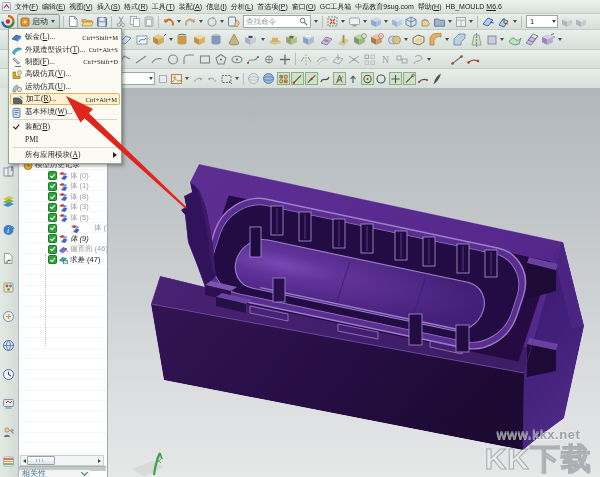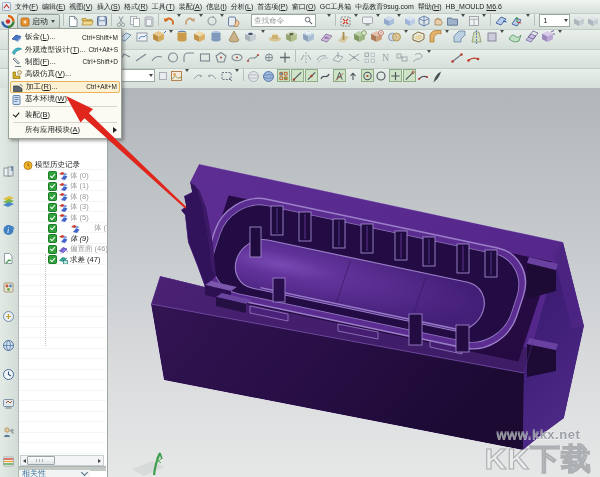--- a/index.html
+++ b/index.html
@@ -6,38 +6,38 @@
   #app{position:relative;width:600px;height:477px;overflow:hidden;
        font-family:"Liberation Sans",sans-serif;background:#d9e2dd;
        -webkit-font-smoothing:antialiased;}
   
   #menubar{position:absolute;left:0;top:0;width:600px;height:13px;
     background:linear-gradient(#eff4f1,#d7e0db);border-bottom:1px solid #c3cdc6;
     display:flex;align-items:center;font-size:7px;color:#222;white-space:nowrap;}
   #menubar .mi{padding:0 2px;line-height:13px;}
   #menubar .appico{width:9px;height:9px;margin:0 2px 0 2px;flex:0 0 auto;}
   
-  .toolbar{position:absolute;left:0;width:600px;display:flex;
+  .toolbar{position:absolute;left:0;width:600px;display:flex;align-items:center;
     background:linear-gradient(#e9efeb,#d6dfda);border-bottom:1px solid #c3cdc6;
     overflow:hidden;white-space:nowrap;}
   #row2{top:14px;height:15px;}
   #row3{top:30px;height:19px;}
   #row4{top:50px;height:18px;}
   #row5{top:69px;height:19px;}
   .tbtn{flex:0 0 auto;height:14px;display:flex;align-items:center;justify-content:center;}
   .tbtn svg{display:block;}
   .sep{flex:0 0 auto;width:1px;height:12px;background:#b6c1ba;margin:0 2px;}
   .gap{flex:0 0 auto;}
   .drop{flex:0 0 auto;width:0;height:0;border-left:2.5px solid transparent;border-right:2.5px solid transparent;
         border-top:3px solid #4a4f4c;margin:0 2px 0 1px;}
   .startbtn{display:flex;align-items:center;height:13px;margin:0 1px;padding:0 2px;
      background:linear-gradient(#dce6e0,#c6d2cb);border:1px solid #94a49b;border-radius:2px;
      font-size:8px;color:#1a1a1a;}
   .searchbox{display:flex;align-items:center;width:62px;height:11px;background:#fff;
-     border:1px solid #9aa8a0;margin:0 10px;padding:0 2px;font-size:7.5px;color:#8e9894;}
+     border:1px solid #9aa8a0;margin:0 2px;padding:0 2px;font-size:7.5px;color:#8e9894;}
   .searchbox span{flex:1 1 auto;overflow:hidden;}
   .combo{display:flex;align-items:center;height:11px;background:#fff;border:1px solid #9aa8a0;
      margin:0 2px;padding:0 1px 0 3px;font-size:7.5px;color:#222;}
   .combo .cb-arrow{width:0;height:0;border-left:2.5px solid transparent;border-right:2.5px solid transparent;
      border-top:3px solid #444;margin-left:3px;}
   
   #resourcebar{position:absolute;left:0;top:88px;width:18px;height:389px;
      background:linear-gradient(90deg,#e3eae5,#d3dcd6);border-right:1px solid #b0bbb3;}
   #resourcebar .ric{position:absolute;left:2px;width:13px;height:13px;}
   
@@ -76,21 +76,21 @@
   #modelsvg{position:absolute;left:-108px;top:-88px;}
   #watermark{position:absolute;right:8px;bottom:2px;text-align:center;pointer-events:none;}
   #wm-title{font-size:30px;font-weight:700;letter-spacing:1px;line-height:33px;
      color:rgba(255,255,255,0.22);-webkit-text-stroke:1.1px rgba(112,117,123,0.5);}
   #wm-url{font-size:13px;font-weight:700;letter-spacing:0.5px;color:rgba(132,140,148,0.8);
      text-shadow:0 1px 0 rgba(255,255,255,0.6),0 -1px 0 rgba(255,255,255,0.35);margin-top:-2px;}
   
   #startmenu{position:absolute;left:8px;top:28px;width:110px;background:#fbfbf4;
      border:1px solid #98a09a;box-shadow:2px 2px 3px rgba(60,60,60,.45);z-index:50;
      font-size:7.5px;color:#1b1b1b;padding:2px 1px;}
-  .smi{height:12.4px;display:flex;align-items:center;position:relative;padding:0 2px 0 1px;}
+  .smi{height:12.4px;display:flex;align-items:center;position:relative;padding:0 2px 0 1px;font-family:Liberation Serif, serif;}
   .smi .sicon{flex:0 0 auto;width:11px;height:10px;margin-right:3px;}
   .smi .slabel{flex:1 1 auto;white-space:nowrap;}
   .smi .skey{flex:0 0 auto;color:#1b1b1b;margin-left:2px;font-size:6.5px;white-space:nowrap;}
   .smi .sub{flex:0 0 auto;width:0;height:0;border-top:3px solid transparent;border-bottom:3px solid transparent;
      border-left:4px solid #222;margin-right:1px;}
   .smi.hot{background:#fcf2d3;border:1px solid #e8b35a;border-radius:2px;height:10.4px;}
   .smi .chk{flex:0 0 auto;width:11px;height:10px;margin-right:3px;position:relative;}
   .smi .chk:after{content:"";position:absolute;left:2px;top:2px;width:5px;height:2.6px;
      border-left:1.6px solid #111;border-bottom:1.6px solid #111;transform:rotate(-50deg);}
   .smsep{height:1px;background:#d6d6cc;margin:1px 3px;}
@@ -1029,40 +1029,51 @@
         <span class="slabel">制图(<u>F</u>)...</span>
         <span class="skey">Ctrl+Shift+D</span>
       </div>
       <div class="smi">
         <span class="sicon"><svg width="11" height="11" viewBox="0 0 11 11">
             <path d="M2 9.5 V3 h2.5 v4 H9 v2.5 Z" fill="#d8b02a" stroke="#8e7210" stroke-width="0.7"></path>
             <circle cx="8.5" cy="3.5" r="2" fill="#e8e2c8" stroke="#8e7210" stroke-width="0.6"></circle>
           </svg></span>
         <span class="slabel">高级仿真(<u>V</u>)...</span>
       </div>
+      <div class="smi">
+        <span class="sicon"><svg width="11" height="11" viewBox="0 0 11 11">
+            <path d="M2 10 a7 7 0 0 1 4 -7 l1.5 2 a5 5 0 0 0 -3 5 z" fill="#b8bec4" stroke="#767e86" stroke-width="0.7"></path>
+            <circle cx="8.5" cy="7.5" r="2.2" fill="#dfe4e8" stroke="#767e86" stroke-width="0.7"></circle>
+          </svg></span>
+        <span class="slabel">运动仿真(<u>U</u>)...</span>
+      </div>
       <div class="smi hot">
         <span class="sicon"><svg width="11" height="11" viewBox="0 0 11 11">
             <path d="M1.5 4 h5 l3.5 2.5 v3 h-8.5 z" fill="#5d666e" stroke="#333a40" stroke-width="0.7"></path>
             <path d="M8 2 l2.5 2.5" stroke="#9aa3aa" stroke-width="1.3"></path>
           </svg></span>
         <span class="slabel">加工(<u>R</u>)...</span>
         <span class="skey">Ctrl+Alt+M</span>
       </div>
       <div class="smi">
         <span class="sicon"><svg width="11" height="11" viewBox="0 0 11 11">
             <rect x="2" y="1.5" width="7" height="9" rx="1" fill="#cfe0f2" stroke="#4a6b9a" stroke-width="0.8"></rect>
             <path d="M3.5 3.5 h4 M3.5 5.5 h4 M3.5 7.5 h2.5" stroke="#4a6b9a" stroke-width="0.8"></path>
           </svg></span>
         <span class="slabel">基本环境(<u>W</u>)...</span>
       </div>
       <div class="smsep"></div>
       <div class="smi">
         <span class="chk"></span>
         <span class="slabel">装配(<u>B</u>)</span>
       </div>
+      <div class="smi">
+        <span class="sicon"></span>
+        <span class="slabel">PMI</span>
+      </div>
       <div class="smsep"></div>
       <div class="smi">
         <span class="sicon"></span>
         <span class="slabel">所有应用模块(<u>A</u>)</span>
         <span class="sub"></span>
       </div>
     </div>
 
   <svg id="annot" width="600" height="477" viewBox="0 0 600 477">
     <polygon points="66,96 80.5,122.5 84.5,118.3 185.4,208.7 186.6,207.3 88.9,113.2 93,108.9" fill="#e0261c"></polygon>

